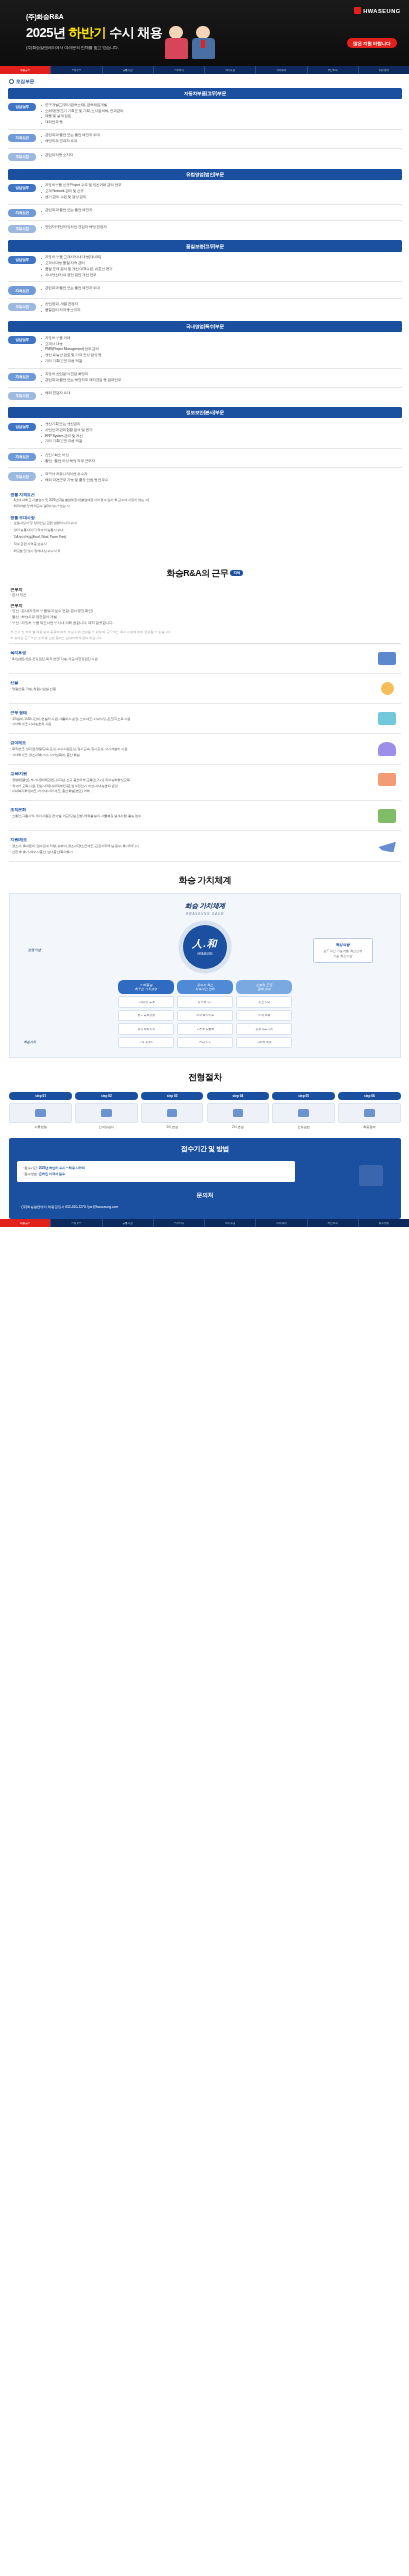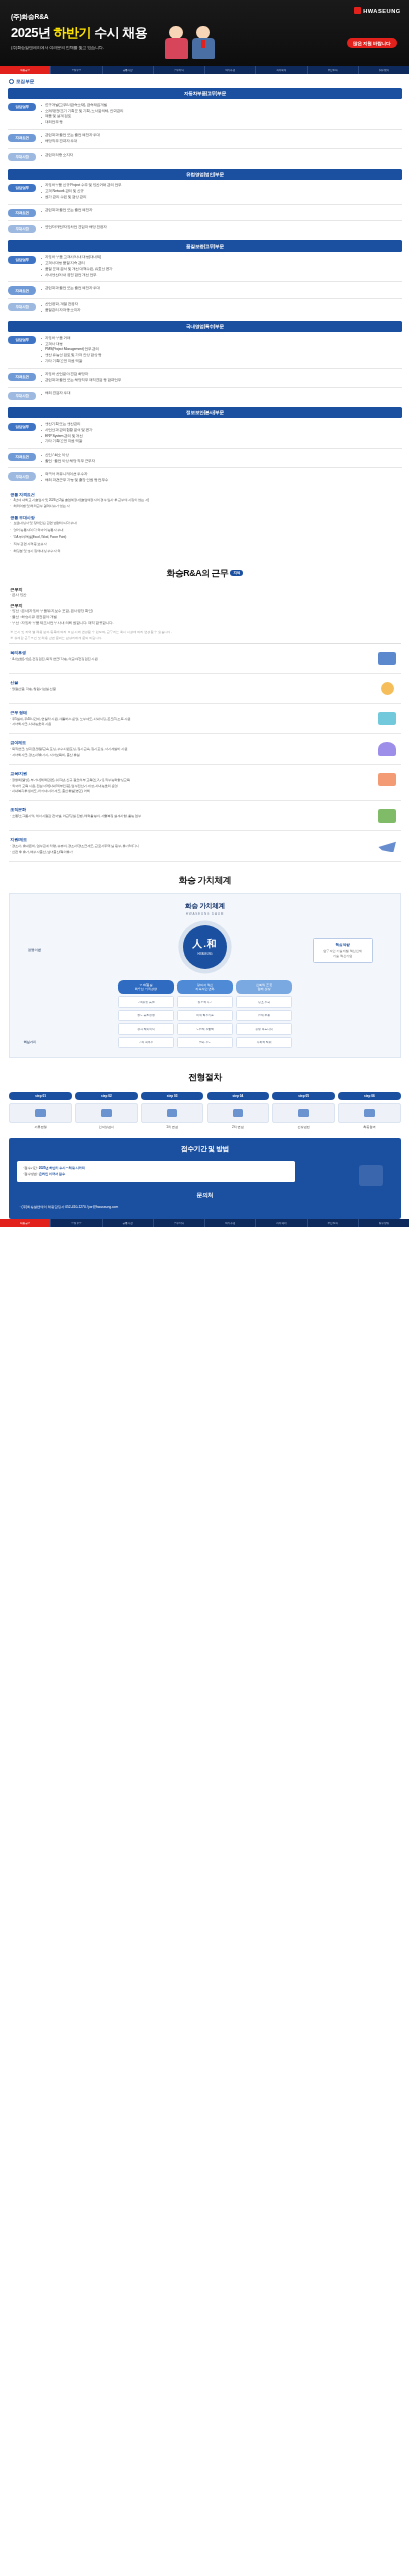--- a/index.html
+++ b/index.html
@@ -21,21 +21,21 @@
   }
   .hero-logo {
     position: absolute; right: 9.3px; top: 7.2px;
     color: #fff; font-size: 5.7px; font-weight: bold; letter-spacing: 0.5px;
     display: flex; align-items: center; gap: 2.1px;
   }
   .hero-logo .mark {
     width: 6.7px; height: 6.7px; background: #e2211c; border-radius: 1px;
     display: inline-block;
   }
-  .hero-text { position: absolute; left: 11px; top: 13.4px; color: #fff; }
+  .hero-text { position: absolute; left: 26px; top: 13.4px; color: #fff; }
   .hero-text .line1 { font-size: 6.7px; font-weight: bold; letter-spacing: -0.2px; }
   .hero-text .line2 { font-size: 13px; font-weight: bold; letter-spacing: -0.5px; margin-top: 1.5px; }
   .hero-text .line2 .hl { color: #ffe400; }
   .hero-text .line3 { font-size: 4.1px; color: #cfcfcf; margin-top: 3.1px; letter-spacing: -0.2px; }
   .hero-badge {
     position: absolute; right: 13.4px; top: 38px;
     background: #e2211c; color: #fff; font-size: 4.6px; font-weight: bold;
     padding: 2.6px 6.2px; border-radius: 5.7px; letter-spacing: -0.2px;
   }
   .hero-people { position: absolute; left: 46%; top: 26px; transform: translateX(-50%); }
@@ -127,21 +127,21 @@
   .ico-shape.c2 { background: #f3b33d; border-radius: 50%; width: 13.4px; }
   .ico-shape.c3 { background: #5ac0d6; }
   .ico-shape.c4 { background: #8c7ae6; border-radius: 50% 50% 2.1px 2.1px; }
   .ico-shape.c5 { background: #f08a5d; }
   .ico-shape.c6 { background: #6ab04c; }
   .ico-shape.c7 { background: #4d79c7; clip-path: polygon(0 60%,100% 20%,85% 100%,20% 85%); }
 
   
   .values {
     margin: 3.1px 9.3px 0; background: #f3f6fb; border: 0.5px solid #dfe7f3;
-    border-radius: 0; padding: 7.2px 5.2px 9.3px; position: relative;
+    border-radius: 0; padding: 7.2px 5.2px 9.3px; position: relative; font-style: italic;
   }
   .values .vt { text-align: center; font-size: 6.7px; font-weight: bold; color: #0f2f66; letter-spacing: -0.3px;}
   .values .vs { text-align: center; font-size: 3.1px; color: #7d8ba3; letter-spacing: 0.8px; margin-top: 1px;}
   .v-circle {
     width: 44px; height: 44px; border-radius: 50%; background: #1b4fa0; color: #fff;
     margin: 9.3px auto 0; display: flex; flex-direction: column; align-items: center; justify-content: center;
     box-shadow: 0 0 0 4.6px rgba(27,79,160,.12);
   }
   .v-circle .ch { font-size: 9.8px; font-weight: bold; letter-spacing: 1px;}
   .v-circle .cs { font-size: 2.6px; margin-top: 1.5px; opacity: .85; }

